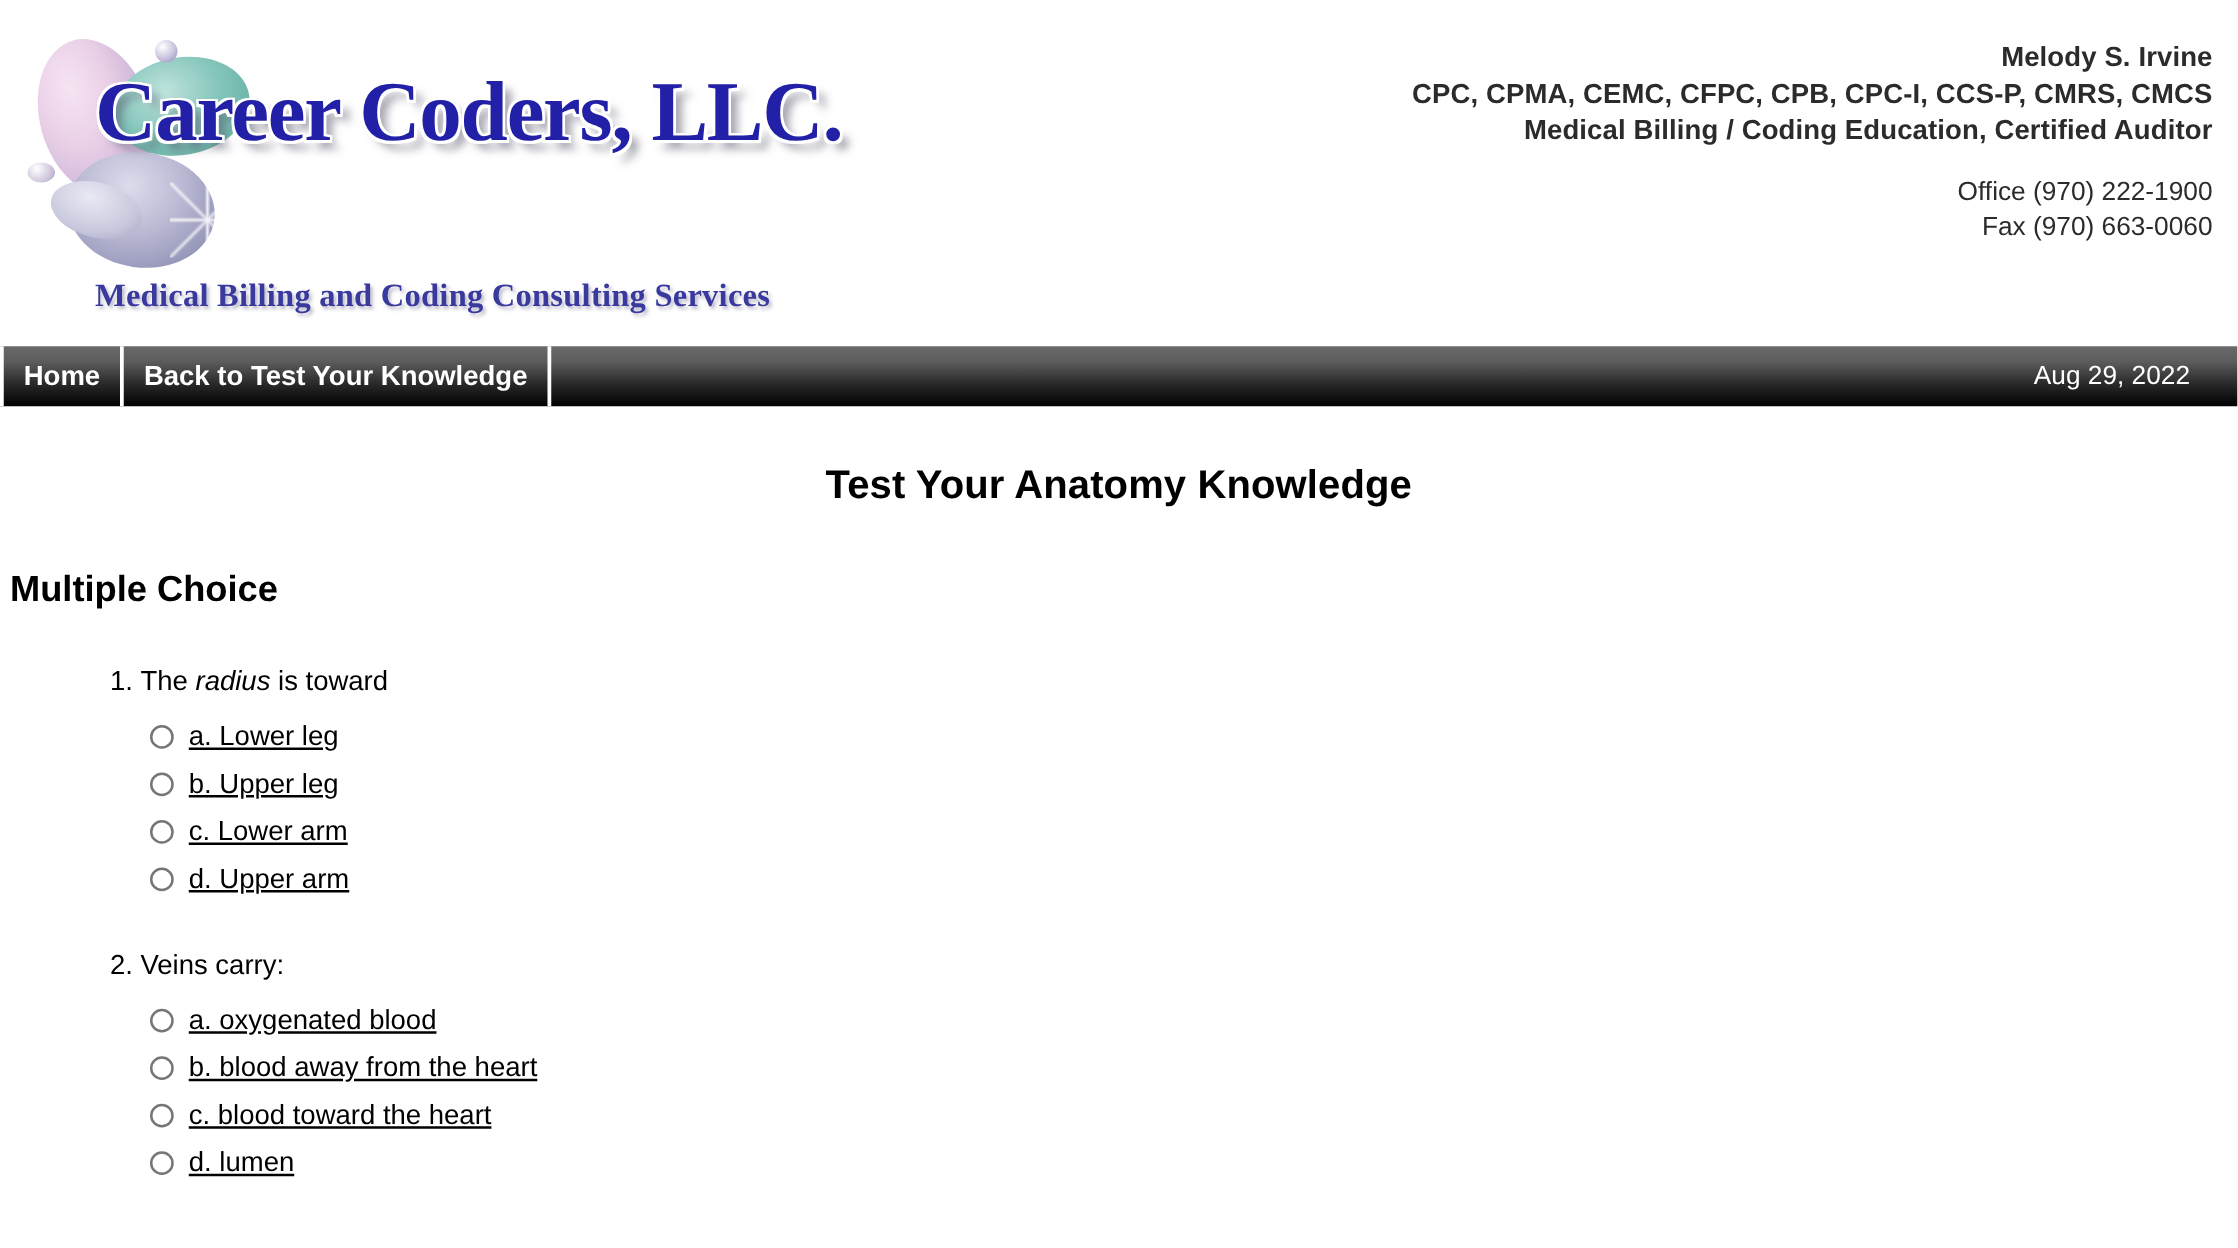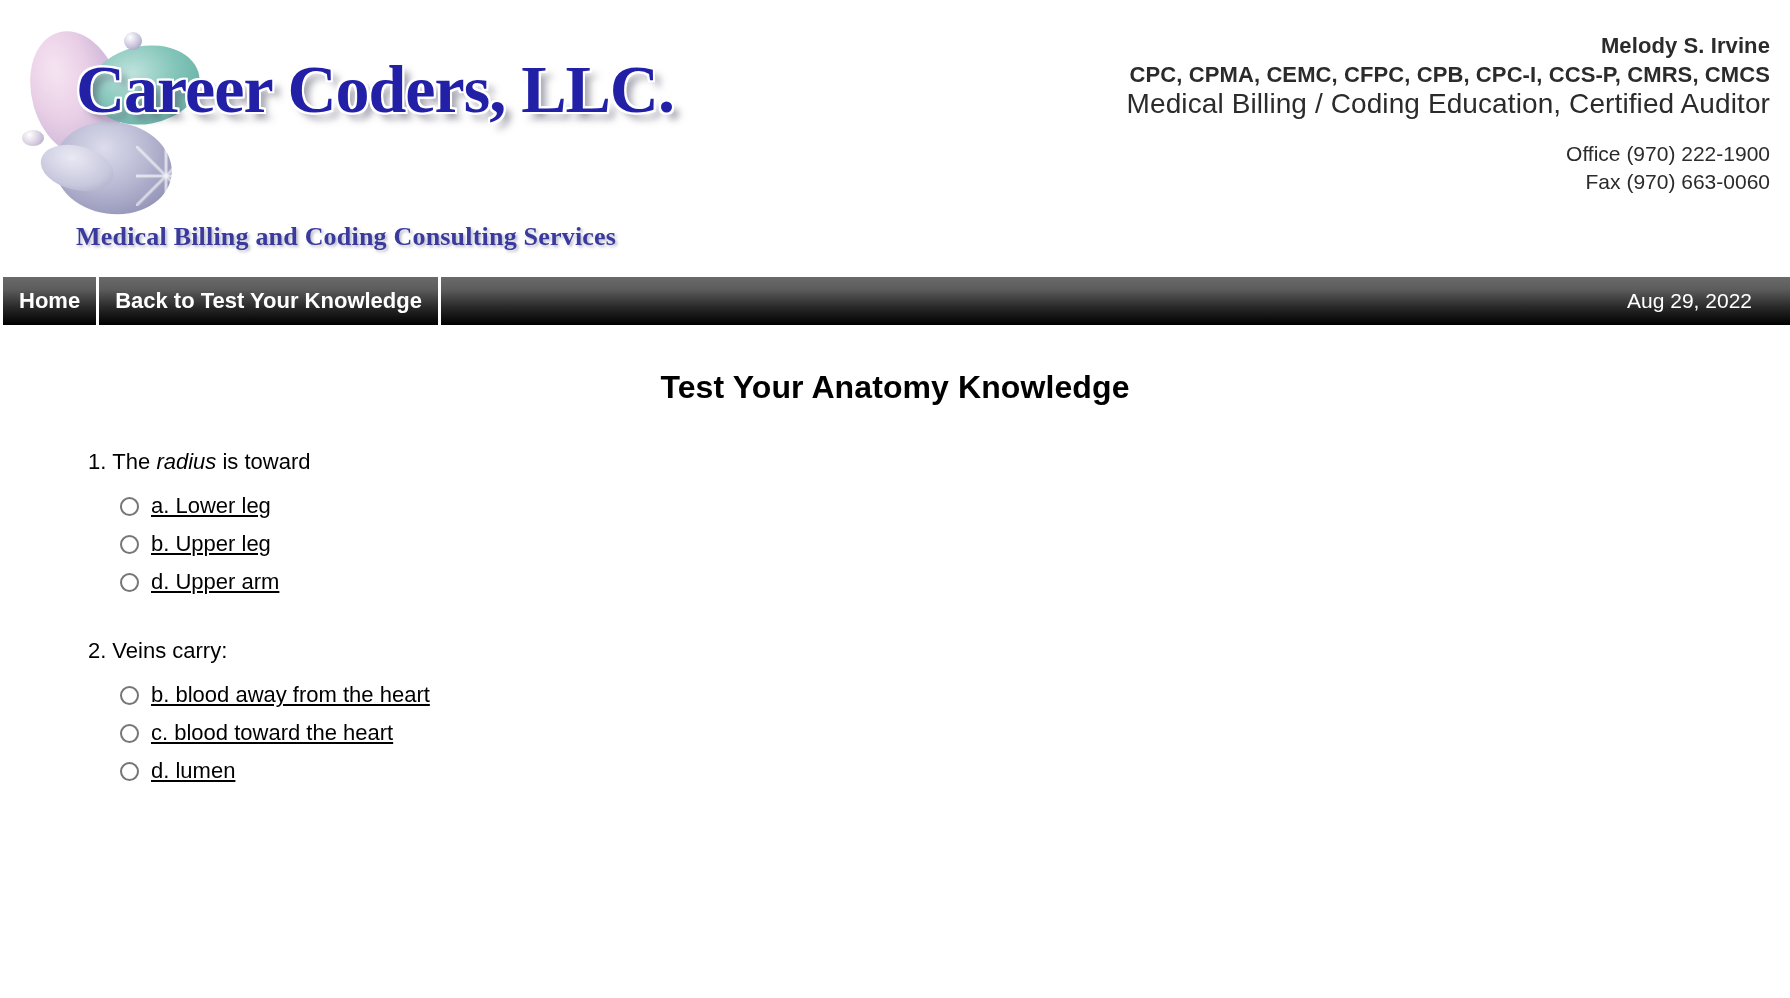--- a/index.html
+++ b/index.html
@@ -134,22 +134,22 @@
     letter-spacing: .1px;
   }
   .contact-creds {
     font-size: 22px;
     font-weight: bold;
     color: #2b2b2b;
     line-height: 29px;
     letter-spacing: .1px;
   }
   .contact-role {
-    font-size: 28px;
-    font-weight: normal;
+    font-size: 22px;
+    font-weight: bold;
     color: #2b2b2b;
     line-height: 29px;
     letter-spacing: .1px;
   }
   .contact-gap { height: 22px; }
   .contact-phone {
     font-size: 21px;
     font-weight: normal;
     color: #2b2b2b;
     line-height: 28px;
@@ -293,43 +293,52 @@
   <div class="nav-item">Home</div>
   <div class="nav-sep"></div>
   <div class="nav-item">Back to Test Your Knowledge</div>
   <div class="nav-sep"></div>
   <div class="nav-spacer"></div>
   <div class="nav-date">Aug 29, 2022</div>
 </div>
 
 <div class="main">
   <div class="page-title">Test Your Anatomy Knowledge</div>
+  <div class="section-title">Multiple Choice</div>
   <div class="question-list">
       <div class="question">
         <div class="q-text"><span class="q-num">1.</span><span>The </span><em>radius</em><span> is toward</span></div>
         <div class="options">
           <label class="option">
             <span class="radio"></span>
             <span class="option-label">a. Lower leg</span>
           </label>
           <label class="option">
             <span class="radio"></span>
             <span class="option-label">b. Upper leg</span>
+          </label>
+          <label class="option">
+            <span class="radio"></span>
+            <span class="option-label">c. Lower arm</span>
           </label>
           <label class="option">
             <span class="radio"></span>
             <span class="option-label">d. Upper arm</span>
           </label>
         </div>
       </div>
       <div class="question">
         <div class="q-text"><span class="q-num">2.</span><span>Veins carry:</span></div>
         <div class="options">
           <label class="option">
             <span class="radio"></span>
+            <span class="option-label">a. oxygenated blood</span>
+          </label>
+          <label class="option">
+            <span class="radio"></span>
             <span class="option-label">b. blood away from the heart</span>
           </label>
           <label class="option">
             <span class="radio"></span>
             <span class="option-label">c. blood toward the heart</span>
           </label>
           <label class="option">
             <span class="radio"></span>
             <span class="option-label">d. lumen</span>
           </label>

